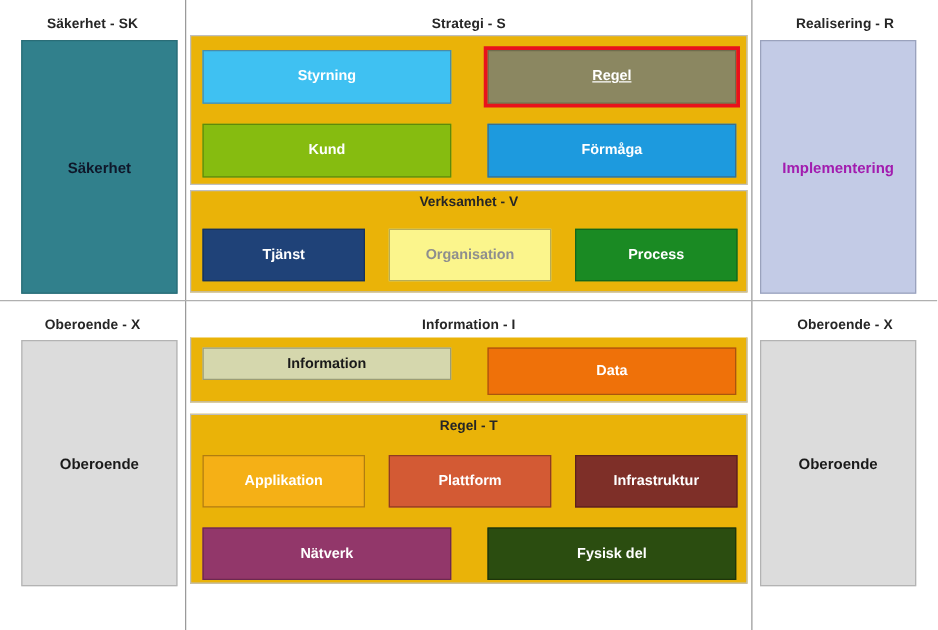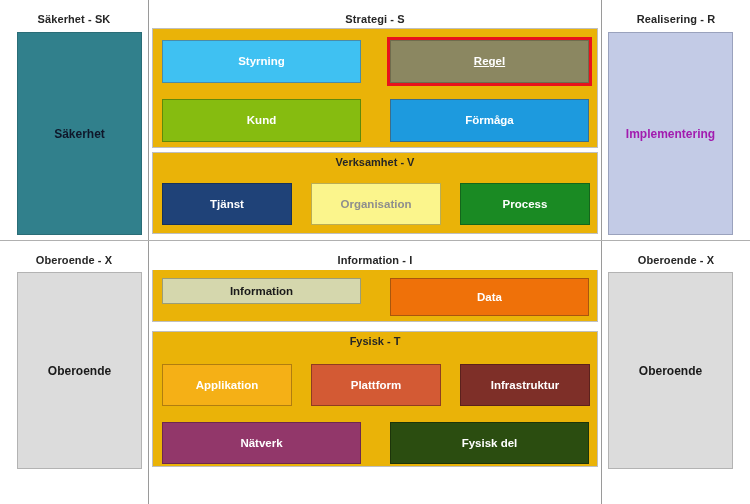--- a/index.html
+++ b/index.html
@@ -169,21 +169,21 @@
                 background:#d5d7ad; color:#1a1a1a; border:1px solid #9b9d77;">
       <span>Information</span>
     </div>
     <div class="box" style="left:237px; top:8px; width:199px; height:38px;
                 background:#ef7109; color:#ffffff; border:1px solid #a9560d;">
       <span>Data</span>
     </div>
   </div>
 
   <div class="panel" style="left:152px; top:331px; width:446px; height:136px;">
-    <div class="panel-title">Fysisk - T</div>
+    <div class="panel-title">Regel - T</div>
     <div class="box" style="left:9px; top:32px; width:130px; height:42px;
                 background:#f5b016; color:#ffffff; border:1px solid #b07d10;">
       <span>Applikation</span>
     </div>
     <div class="box" style="left:158px; top:32px; width:130px; height:42px;
                 background:#d35a34; color:#ffffff; border:1px solid #8f3c21;">
       <span>Plattform</span>
     </div>
     <div class="box" style="left:307px; top:32px; width:130px; height:42px;
                 background:#7e2f28; color:#ffffff; border:1px solid #5c211c;">

